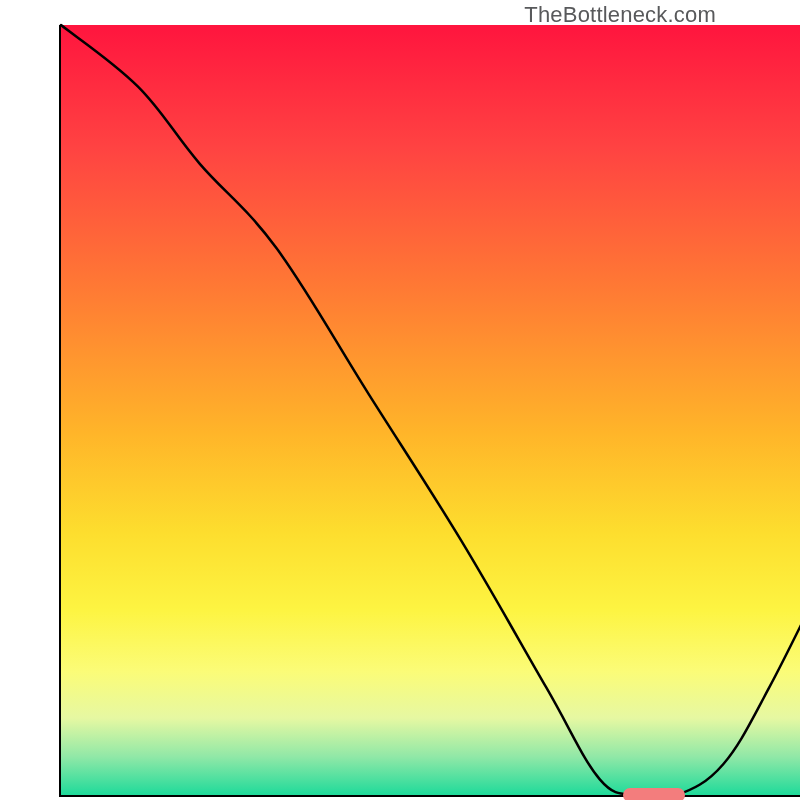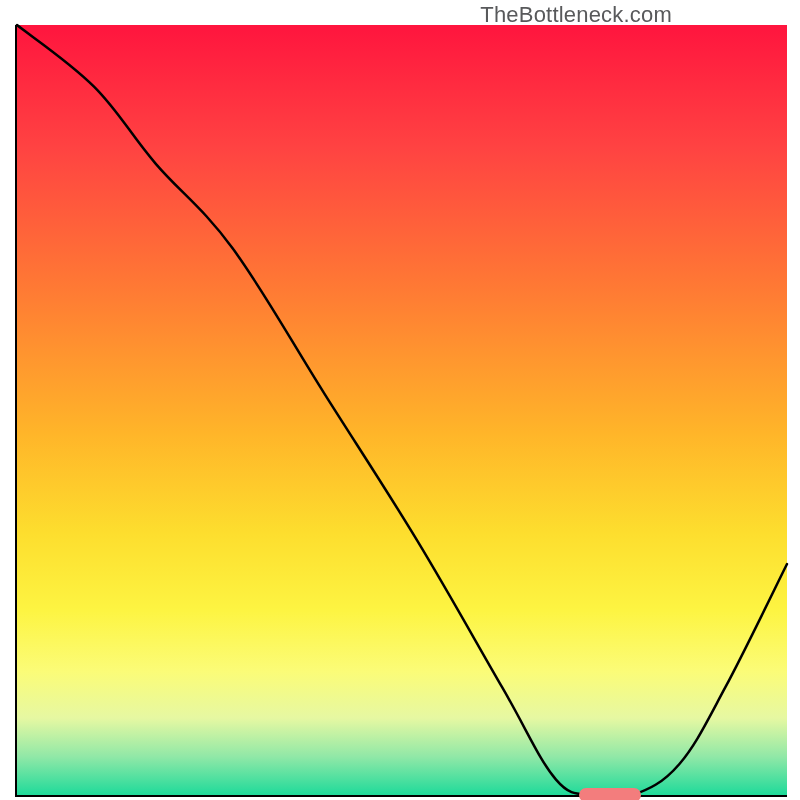--- a/index.html
+++ b/index.html
@@ -7,20 +7,21 @@
     padding: 0;
     width: 800px;
     height: 800px;
     background: #ffffff;
     overflow: hidden;
   }
   .chart-container {
     position: relative;
     width: 684px;
     height: 800px;
+    margin-left: 44px;
   }
   .plot-area {
     position: absolute;
     left: 15px;
     top: 25px;
     width: 770px;
     height: 770px;
     background: linear-gradient(
       to bottom,
       #ff153e 0%,

